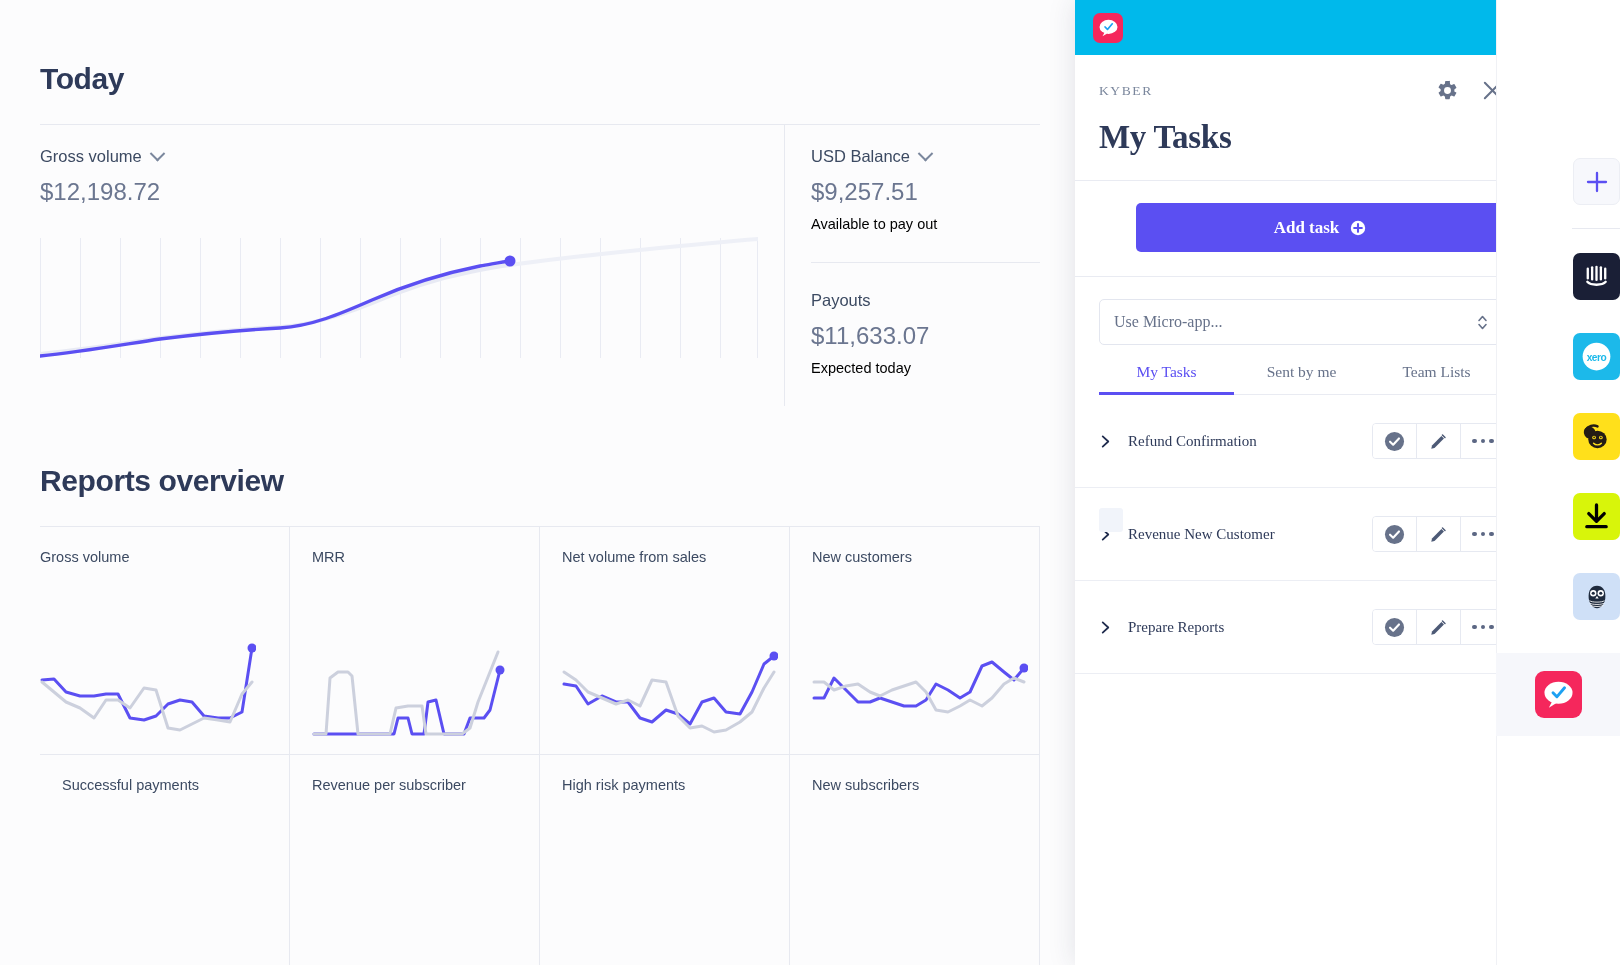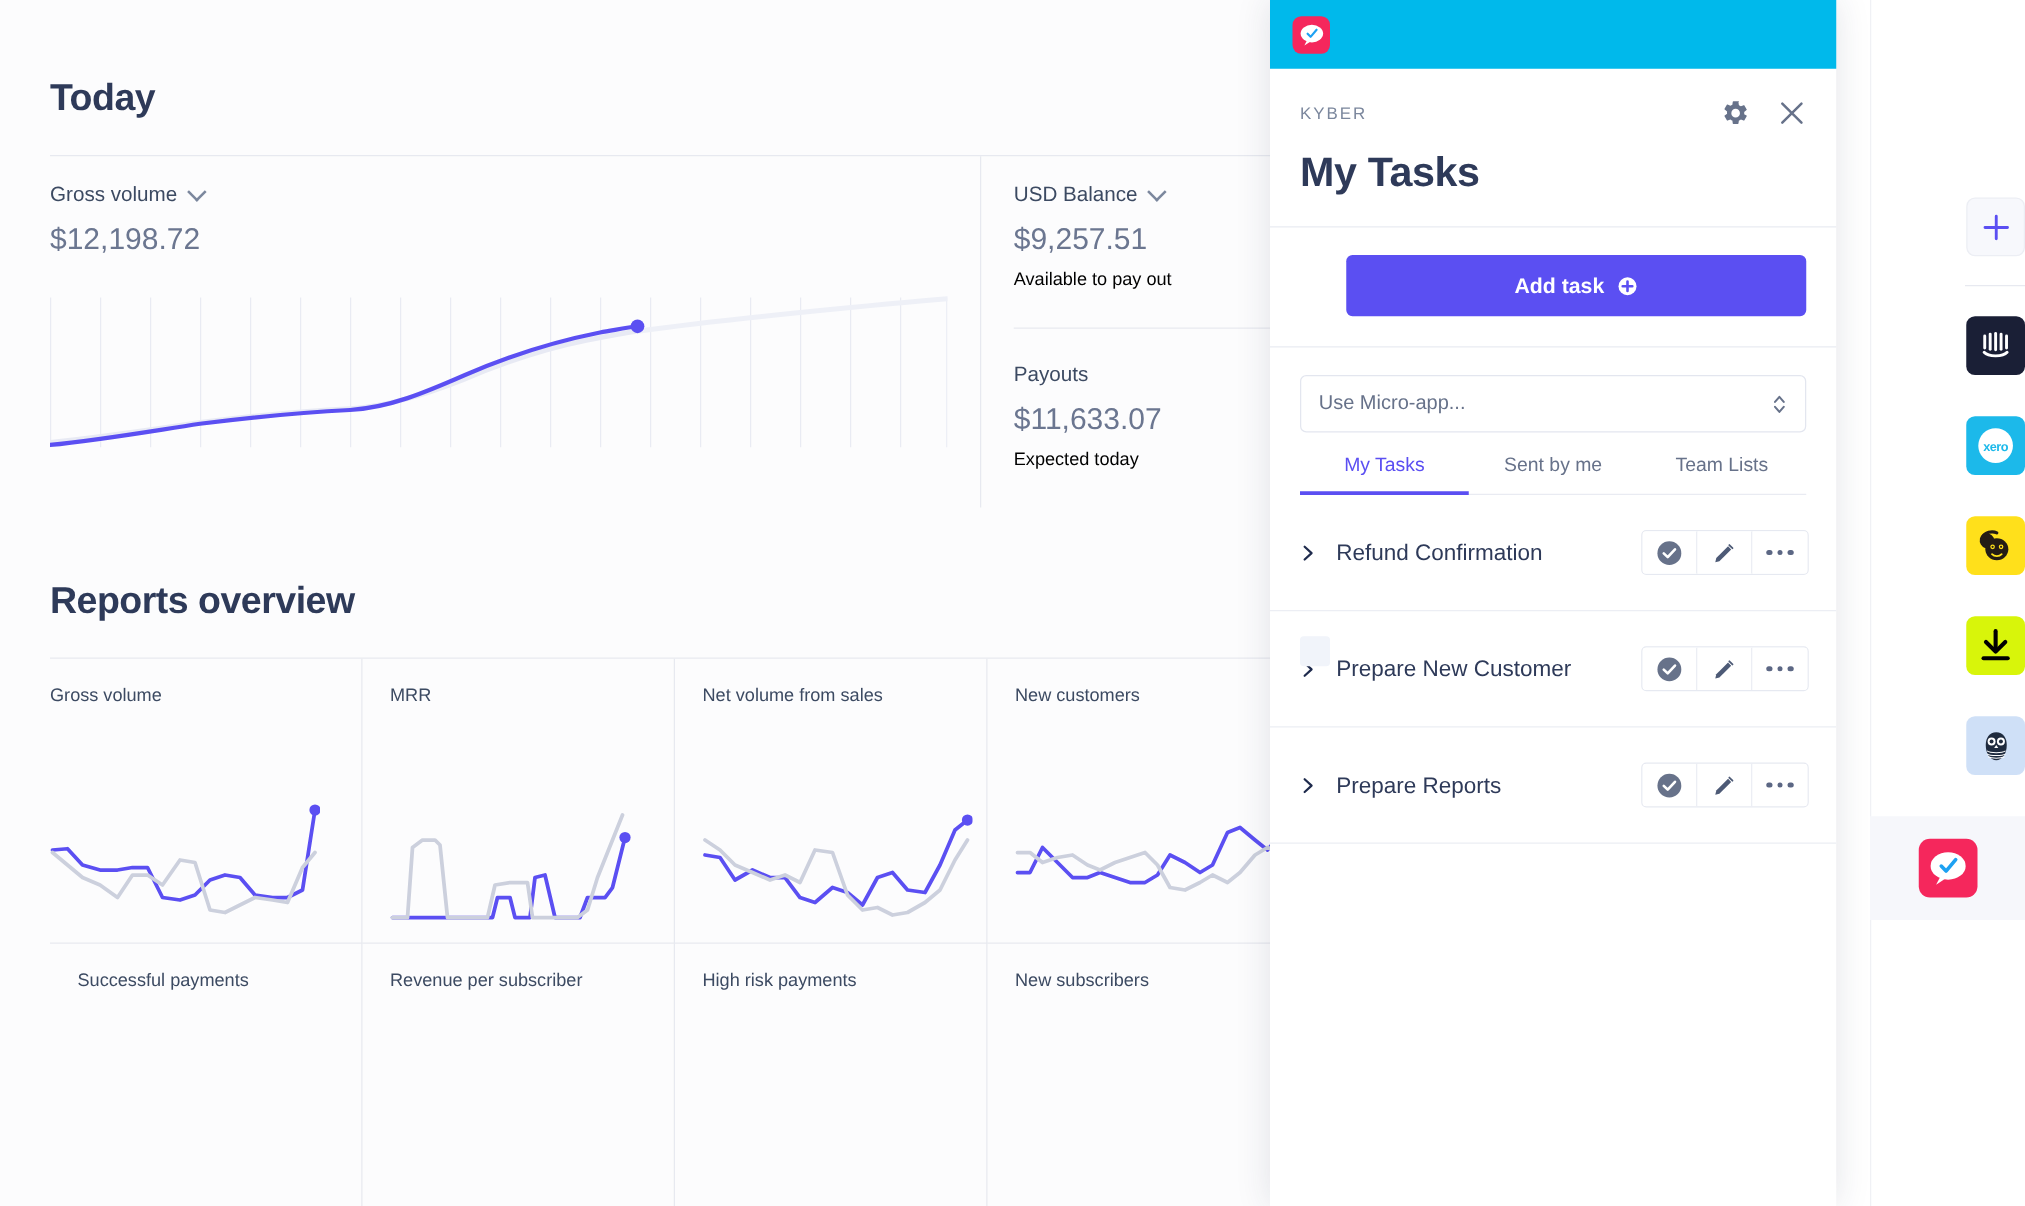--- a/index.html
+++ b/index.html
@@ -51,25 +51,25 @@
     border-bottom: 1px solid #e7e9f0;
     height: 228px; padding: 22px 0 0 22px; position: relative;
   }
   .report-cell:first-child { padding-left: 0; }
   .report-cell .rtitle { font-size: 14.5px; color: #3c4a62; }
   .report-cell svg { position: absolute; left: 22px; bottom: 16px; }
   .report-cell:first-child svg { left: 0; }
 
   
   .panel {
-    position: absolute; left: 1016px; top: 0;
+    position: absolute; left: 1075px; top: 0;
     width: 453px; height: 965px;
     background: #ffffff;
     box-shadow: 0 0 26px rgba(40,50,80,0.13);
-    display: flex; flex-direction: column;
+    display: flex; flex-direction: column; font-family: Liberation Serif, serif;
   }
   .panel-topbar {
     height: 55px; background: #00b9eb; flex: 0 0 55px;
     display: flex; align-items: center; padding-left: 18px;
   }
   .kyber-tile {
     width: 30px; height: 30px; border-radius: 7px; background: #f5275c;
     display: flex; align-items: center; justify-content: center;
   }
   .kyber-bubble { width: 21px; height: 18px; }
@@ -121,21 +121,21 @@
   .task-row {
     position: relative; display: flex; align-items: center;
     padding: 0 22px 0 24px; height: 93px;
     border-bottom: 1px solid #eceef4;
   }
   .task-row .ghost-chip {
     position: absolute; left: 24px; top: 20px;
     width: 24px; height: 24px; background: #f1f4fa; border-radius: 3px;
   }
   .task-caret { width: 13px; height: 13px; flex: 0 0 13px; margin-right: 16px; }
-  .task-name { flex: 1; font-size: 18px; color: #2e3a59; font-weight: 400; }
+  .task-name { flex: 1; font-size: 15px; color: #2e3a59; font-weight: 400; }
   .task-actions { display: flex; border: 1px solid #e6e9f1; border-radius: 4px; overflow: hidden; }
   .act {
     width: 44px; height: 34px; display: flex; align-items: center; justify-content: center;
     background: #fff; cursor: pointer; border-right: 1px solid #e6e9f1;
   }
   .act:last-child { border-right: none; }
   .dots { display: flex; gap: 4px; }
   .dots i { width: 4.5px; height: 4.5px; border-radius: 50%; background: #5c6784; display: block; }
 
   
@@ -363,21 +363,21 @@
               </span>
           </div>
         </div>
       </div>
 
       <div class="task-row">
         <div class="ghost-chip"></div>
         <svg class="task-caret" viewBox="0 0 14 14">
           <path d="M4,1.5 L10,7 L4,12.5" fill="none" stroke="#1f2b4d" stroke-width="1.9" stroke-linecap="round" stroke-linejoin="round"></path>
         </svg>
-        <div class="task-name">Prepare New Customer</div>
+        <div class="task-name">Revenue New Customer</div>
         <div class="task-actions">
           <div class="act">
             <svg width="21" height="21" viewBox="0 0 22 22">
               <circle cx="11" cy="11" r="10" fill="#67728a"></circle>
               <path d="M6.3,11.2 L9.6,14.4 L15.7,7.8" fill="none" stroke="#fff" stroke-width="2.2" stroke-linecap="round" stroke-linejoin="round"></path>
             </svg>
           </div>
           <div class="act">
             <svg width="19" height="19" viewBox="0 0 22 22">
               <path d="M3.5,15.6 L14.4,4.7 L17.3,7.6 L6.4,18.5 L2.6,19.4 Z" fill="#4d5a76"></path>

